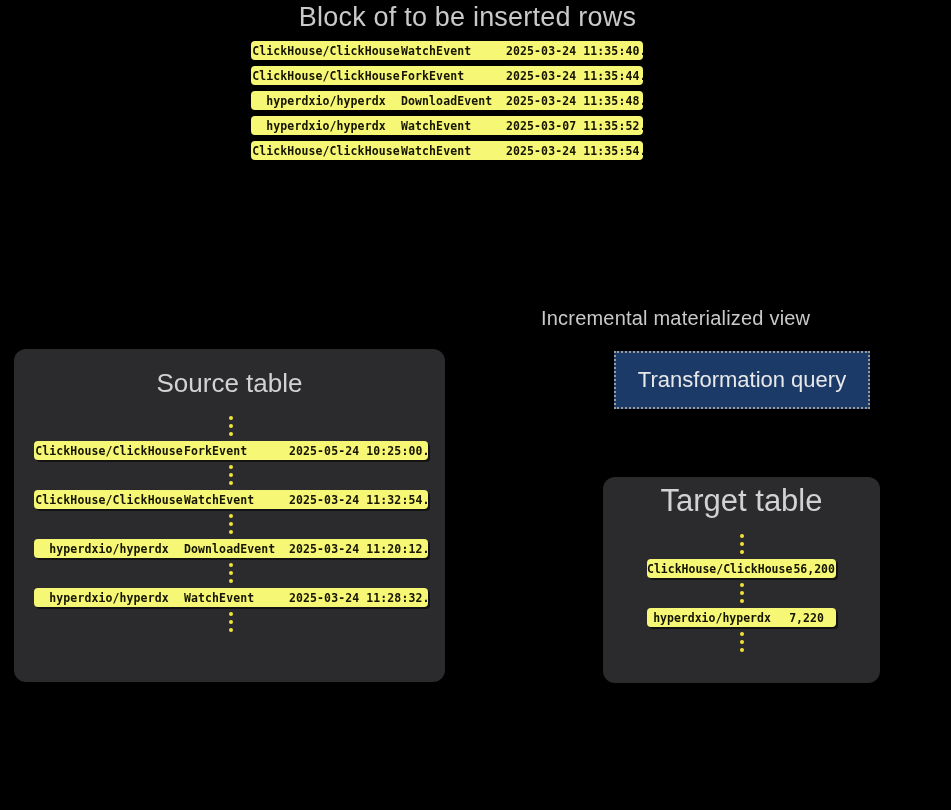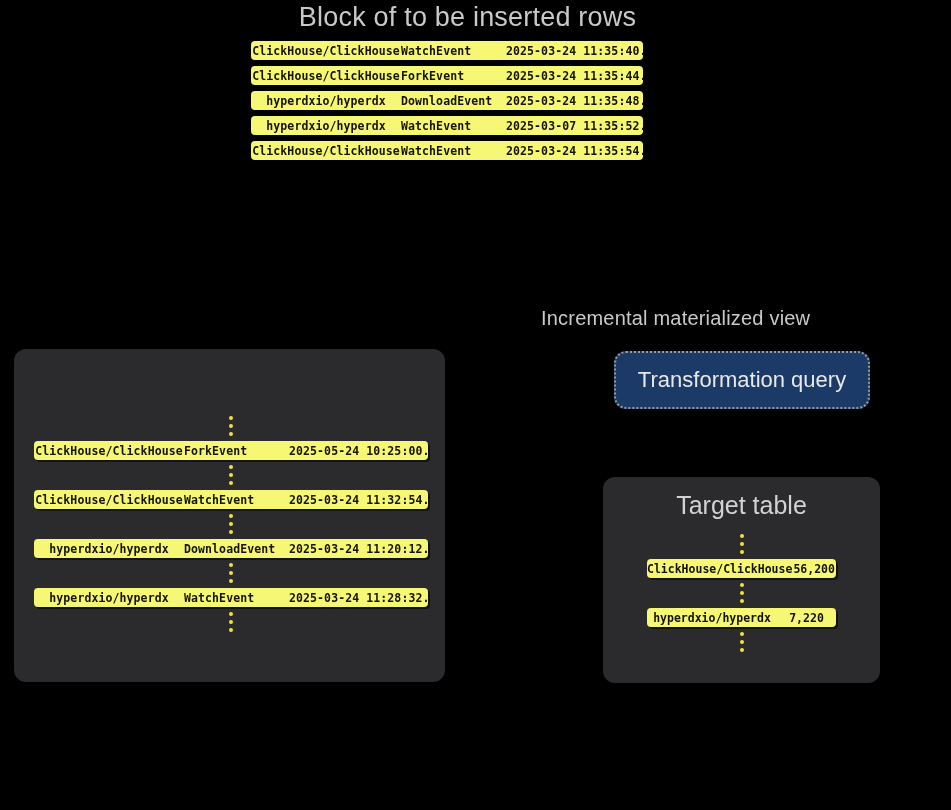--- a/index.html
+++ b/index.html
@@ -98,21 +98,21 @@
   }
 
   #target-panel {
     left: 603px;
     top: 477px;
     width: 277px;
     height: 206px;
   }
 
   #source-panel .panel-title { margin-top: 19px; }
-  #target-panel .panel-title { margin-top: 14px; font-size: 25px; }
+  #target-panel .panel-title { margin-top: 6px; font-size: 31px; }
 
   
   .vdots {
     display: flex;
     flex-direction: column;
     align-items: center;
     gap: 4px;
     padding: 5px 0;
   }
   .vdots i {
@@ -164,21 +164,21 @@
 
   
   #transformation-query {
     position: absolute;
     left: 614px;
     top: 351px;
     width: 256px;
     height: 58px;
     background: #1b3a68;
     border: 2px dotted #9a9a9a;
-    border-radius: 12px;
+    border-radius: 0;
     display: flex;
     align-items: center;
     justify-content: center;
     color: #e8e8e8;
     font-size: 22px;
     font-family: "Liberation Sans", sans-serif;
     white-space: nowrap;
     box-shadow: 3px 3px 0 rgba(0,0,0,0.5);
   }
 </style>
@@ -221,20 +221,21 @@
     <span class="c-repo">ClickHouse/ClickHouse</span>
     <span class="c-event">WatchEvent</span>
     <span class="c-time">2025-03-24 11:35:54</span>
     <span class="c-dots">...</span>
   </div>
 
 </div>
 
 <div class="panel" id="source-panel">
 
+  <div class="panel-title">Source table</div>
 
   <div id="source-body">
 
     <div class="vdots">
         <i></i>
         <i></i>
         <i></i>
       </div>
 
     <div class="row">

